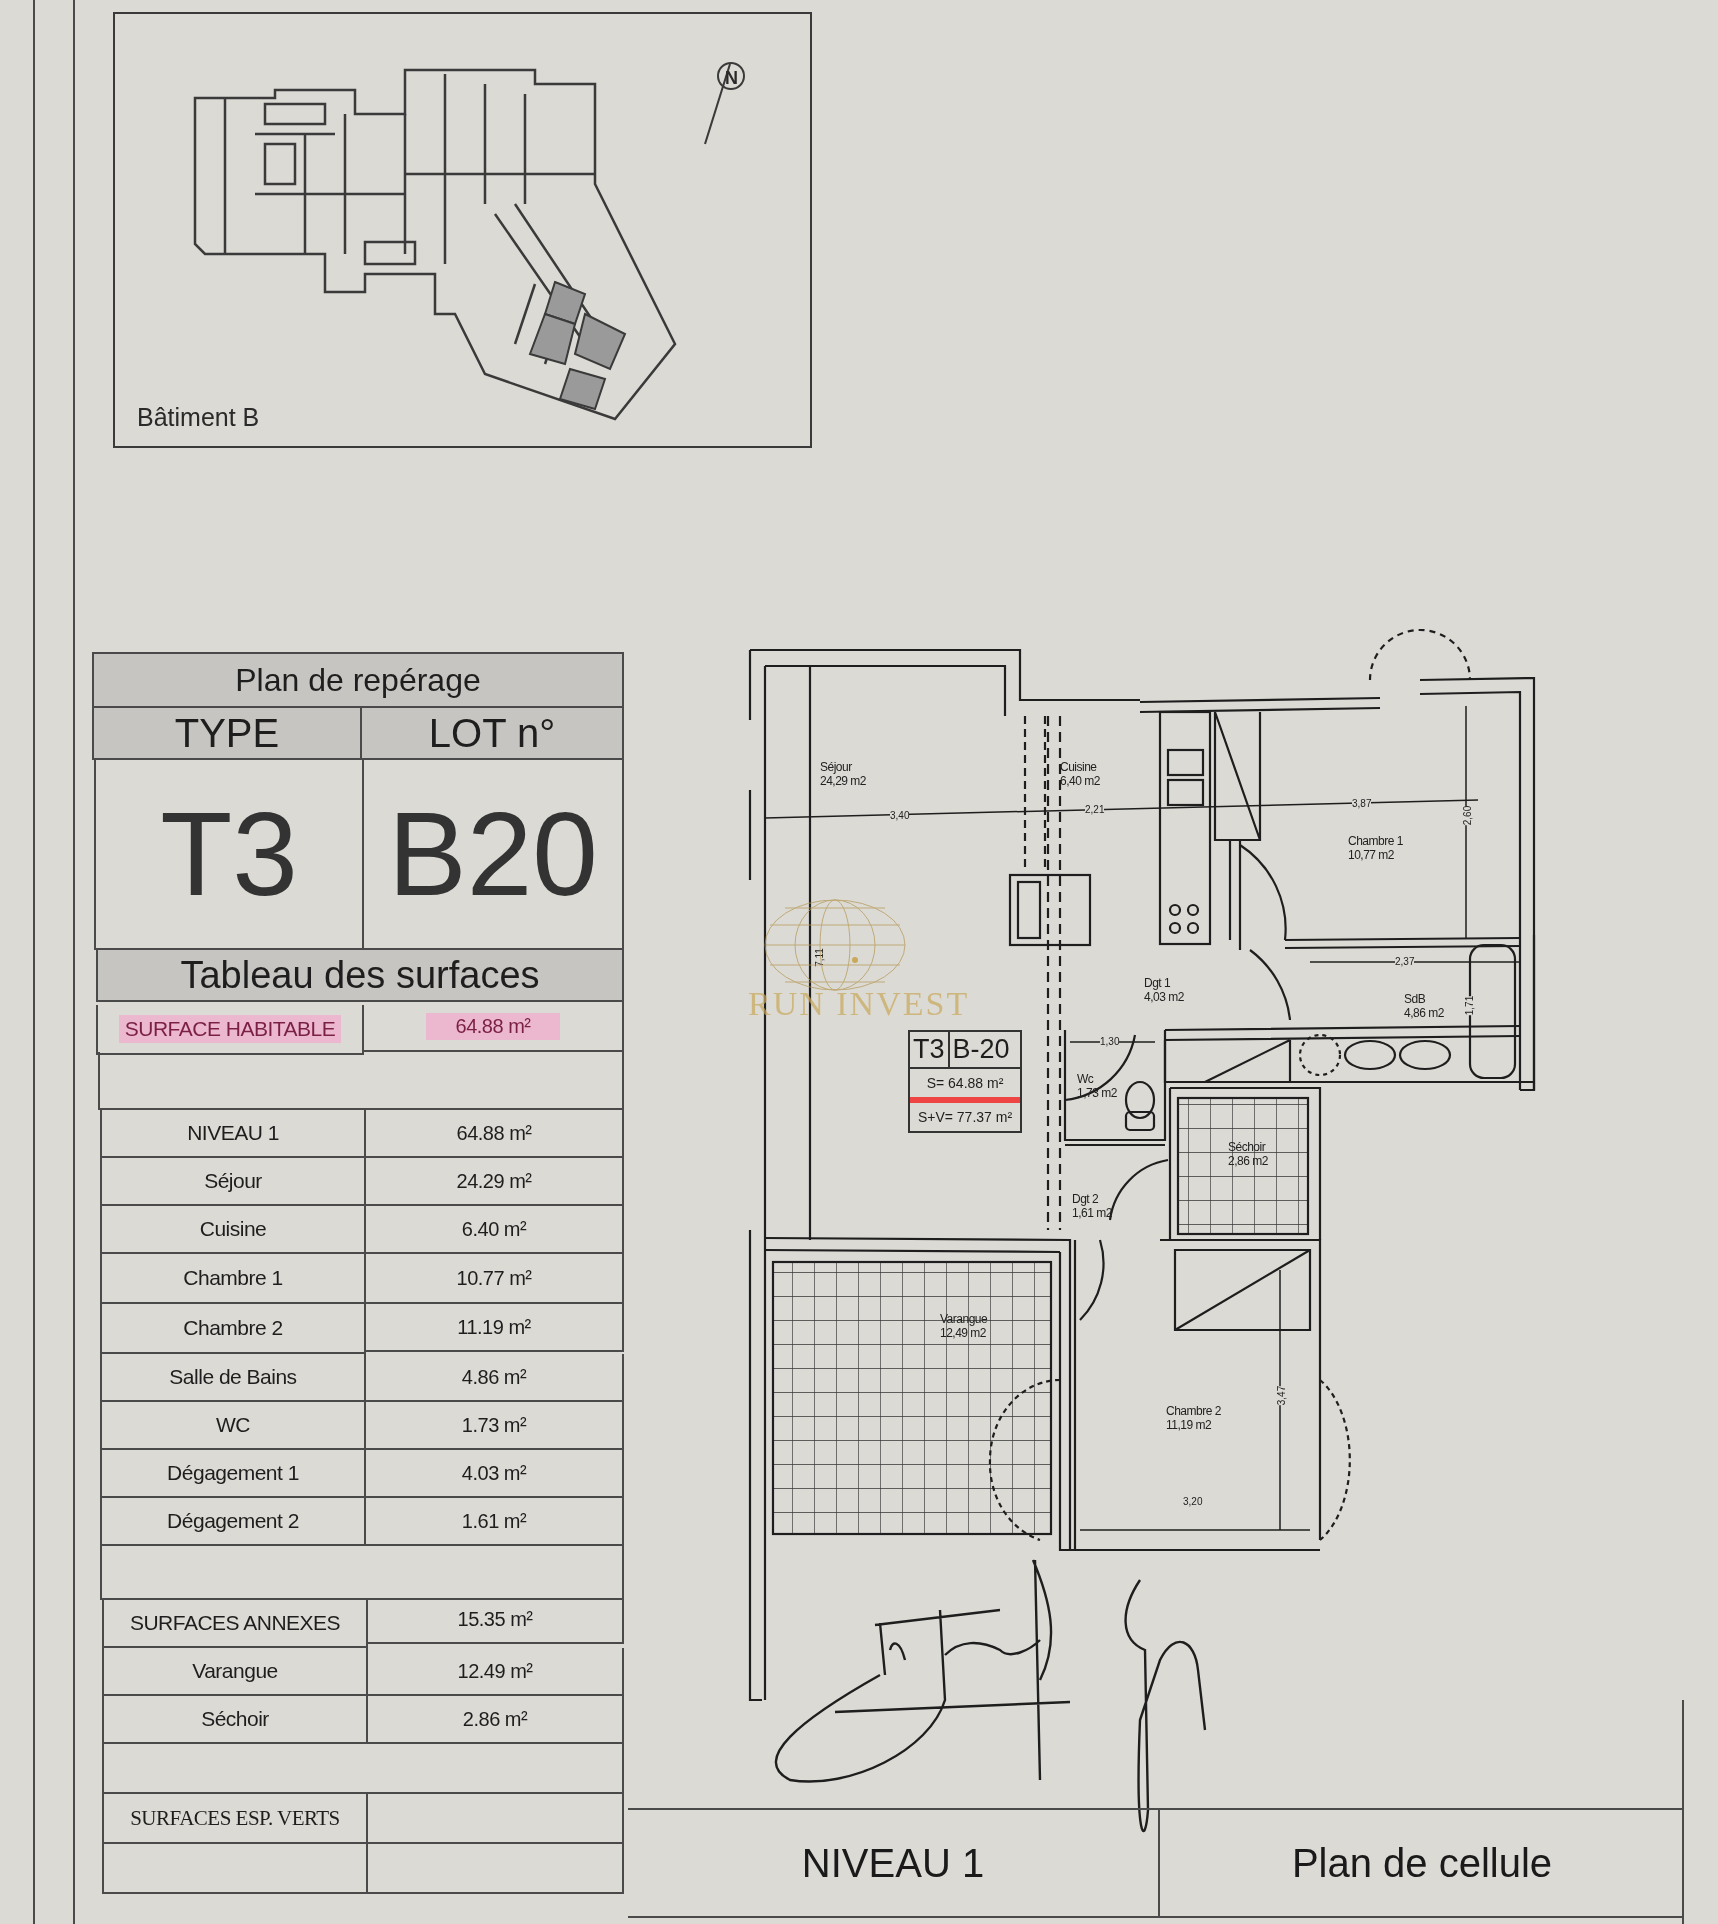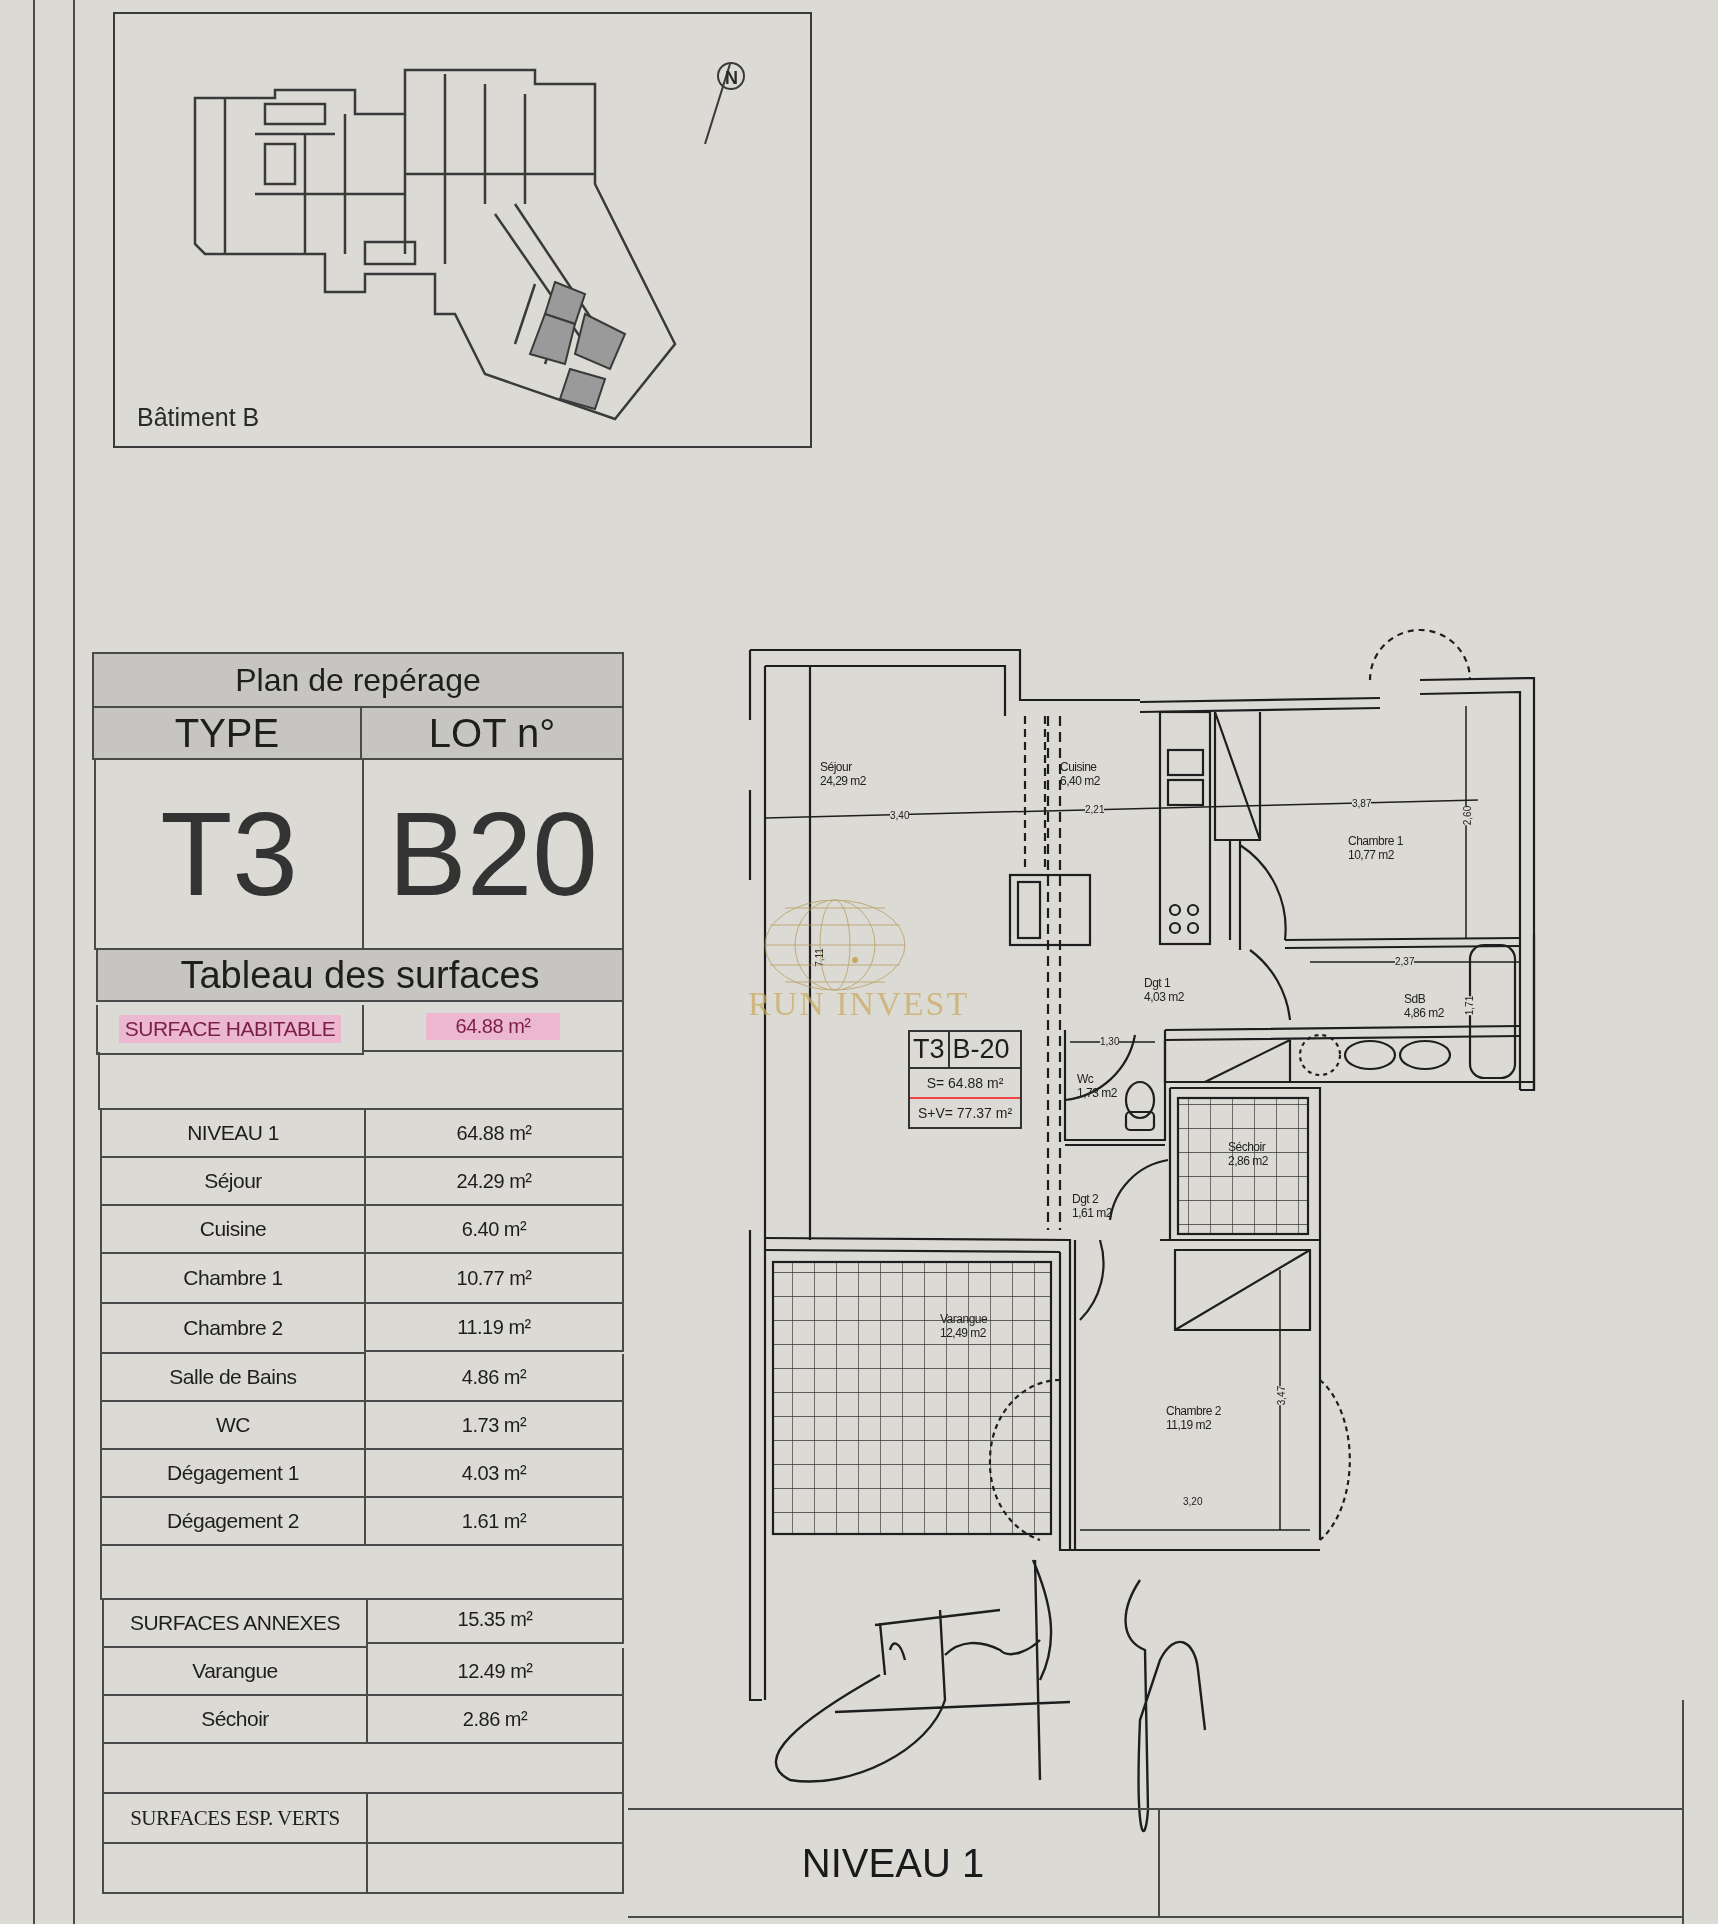--- a/index.html
+++ b/index.html
@@ -14,21 +14,21 @@
   .hdr{background:#c7c5c1;}
   .lbl{font-size:21px;letter-spacing:-0.5px;}
   .val{font-size:20px;letter-spacing:-0.5px;}
   .pink{background:#ecb8cf;color:#7a1f45;padding:2px 6px;}
   .room-lbl{position:absolute;font-size:12px;line-height:14px;color:#222;letter-spacing:-0.5px;}
   .dim{position:absolute;font-size:10px;color:#222;}
   #tag{position:absolute;left:908px;top:1030px;width:114px;border:2px solid #333;box-sizing:border-box;background:#dcdad5;}
   #tag .top{display:flex;border-bottom:2px solid #333;}
   #tag .top div{font-size:27px;padding:2px 3px;}
   #tag .top div:first-child{border-right:2px solid #333;}
-  #tag .r{font-size:14px;padding:6px 4px;text-align:center;border-bottom:2px solid #ef4444;}
+  #tag .r{font-size:14px;padding:6px 4px;text-align:center;border-bottom:6px solid #ef4444;}
   #tag .r:last-child{border-bottom:none;}
   #watermark{position:absolute;left:745px;top:890px;width:260px;height:140px;pointer-events:none;}
   #wm-text{position:absolute;left:748px;top:985px;font-family:"Liberation Serif",serif;font-size:34px;color:#c9a95a;opacity:.7;letter-spacing:2px;}
   
   #footer{position:absolute;left:628px;top:1808px;width:1056px;height:110px;}
   .fcell{position:absolute;top:0;height:100%;display:flex;align-items:center;justify-content:center;font-size:40px;color:#1a1a1a;}
 </style>
 </head>
 <body>
 
@@ -342,13 +342,14 @@
   </g>
   <circle cx="110" cy="70" r="3" fill="#c9a95a"></circle>
 </svg>
 <div id="wm-text">RUN INVEST</div>
 
 <div id="footer">
   <div class="hline" style="left:0;top:0;width:1056px;"></div>
   <div class="hline" style="left:0;bottom:0;width:1056px;"></div>
   <div class="vline" style="left:530px;top:0;height:110px;"></div>
   <div class="fcell" style="left:0;width:530px;">NIVEAU 1</div>
+  <div class="fcell" style="left:532px;width:524px;">Plan de cellule</div>
 </div>
 
 </body></html>

